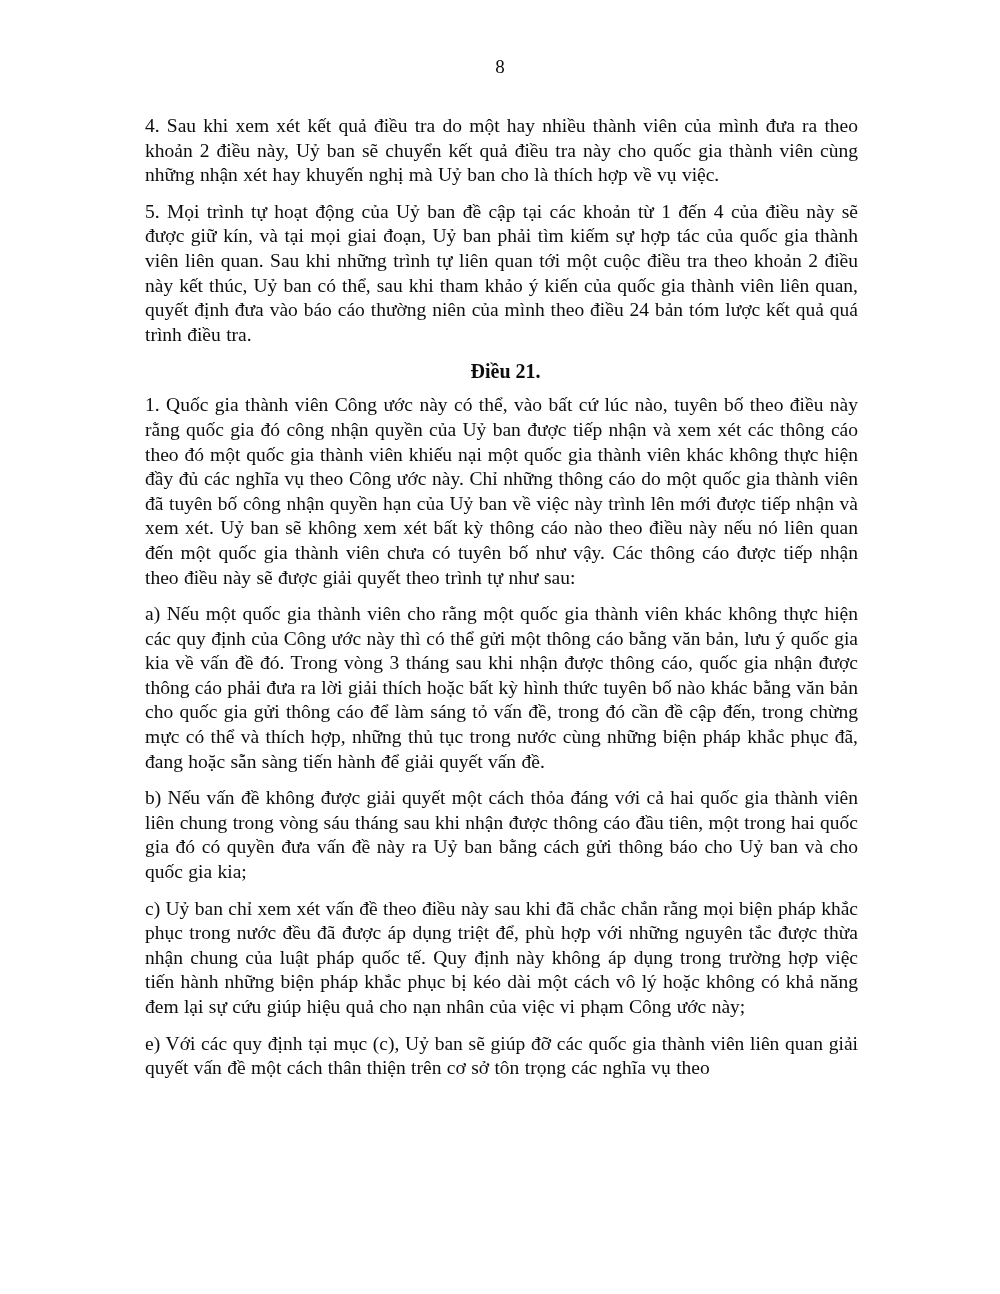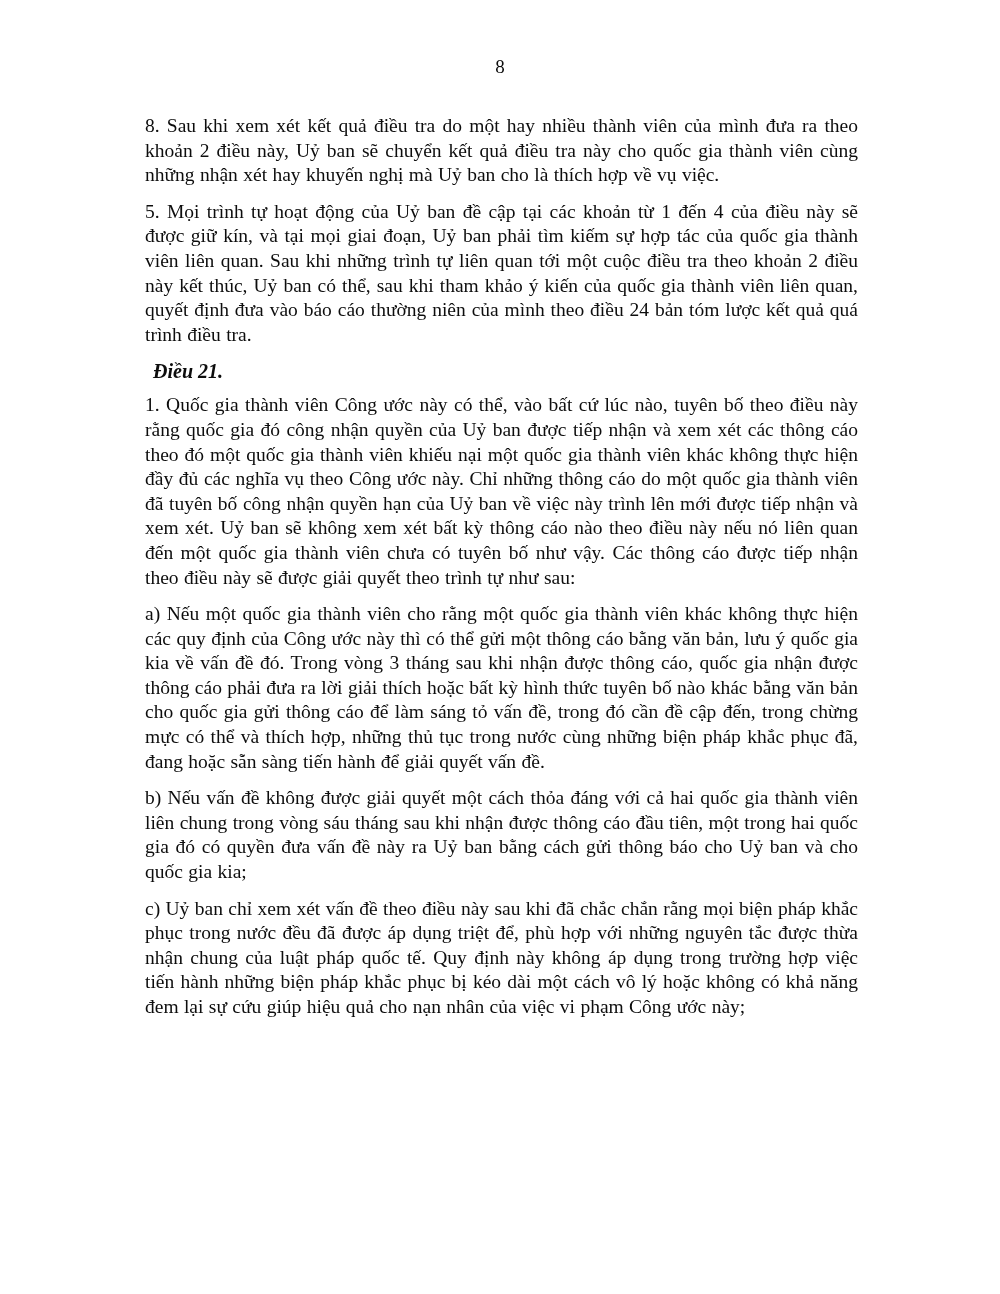--- a/index.html
+++ b/index.html
@@ -32,40 +32,41 @@
     line-height: 24.6px;
     text-align: justify;
     text-justify: inter-word;
     word-spacing: 0.5px;
     margin-bottom: 12px;
   }
   .article-heading {
     font-size: 20px;
     line-height: 25px;
     font-weight: bold;
-    font-style: italic;
     margin: 3px 0 9px 8px;
+    text-align: center;
   }
 </style>
 </head>
 <body>
 
 <div class="page">
   <div class="page-number">8</div>
 
   <div class="content">
-    <p class="para">8. Sau khi xem xét kết quả điều tra do một hay nhiều thành viên của mình đưa ra theo khoản 2 điều này, Uỷ ban sẽ chuyển kết quả điều tra này cho quốc gia thành viên cùng những nhận xét hay khuyến nghị mà Uỷ ban cho là thích hợp về vụ việc.</p>
+    <p class="para">4. Sau khi xem xét kết quả điều tra do một hay nhiều thành viên của mình đưa ra theo khoản 2 điều này, Uỷ ban sẽ chuyển kết quả điều tra này cho quốc gia thành viên cùng những nhận xét hay khuyến nghị mà Uỷ ban cho là thích hợp về vụ việc.</p>
 
     <p class="para">5. Mọi trình tự hoạt động của Uỷ ban đề cập tại các khoản từ 1 đến 4 của điều này sẽ được giữ kín, và tại mọi giai đoạn, Uỷ ban phải tìm kiếm sự hợp tác của quốc gia thành viên liên quan. Sau khi những trình tự liên quan tới một cuộc điều tra theo khoản 2 điều này kết thúc, Uỷ ban có thể, sau khi tham khảo ý kiến của quốc gia thành viên liên quan, quyết định đưa vào báo cáo thường niên của mình theo điều 24 bản tóm lược kết quả quá trình điều tra.</p>
 
     <h2 class="article-heading">Điều 21.</h2>
 
     <p class="para">1. Quốc gia thành viên Công ước này có thể, vào bất cứ lúc nào, tuyên bố theo điều này rằng quốc gia đó công nhận quyền của Uỷ ban được tiếp nhận và xem xét các thông cáo theo đó một quốc gia thành viên khiếu nại một quốc gia thành viên khác không thực hiện đầy đủ các nghĩa vụ theo Công ước này. Chỉ những thông cáo do một quốc gia thành viên đã tuyên bố công nhận quyền hạn của Uỷ ban về việc này trình lên mới được tiếp nhận và xem xét. Uỷ ban sẽ không xem xét bất kỳ thông cáo nào theo điều này nếu nó liên quan đến một quốc gia thành viên chưa có tuyên bố như vậy. Các thông cáo được tiếp nhận theo điều này sẽ được giải quyết theo trình tự như sau:</p>
 
     <p class="para">a) Nếu một quốc gia thành viên cho rằng một quốc gia thành viên khác không thực hiện các quy định của Công ước này thì có thể gửi một thông cáo bằng văn bản, lưu ý quốc gia kia về vấn đề đó. Trong vòng 3 tháng sau khi nhận được thông cáo, quốc gia nhận được thông cáo phải đưa ra lời giải thích hoặc bất kỳ hình thức tuyên bố nào khác bằng văn bản cho quốc gia gửi thông cáo để làm sáng tỏ vấn đề, trong đó cần đề cập đến, trong chừng mực có thể và thích hợp, những thủ tục trong nước cùng những biện pháp khắc phục đã, đang hoặc sẵn sàng tiến hành để giải quyết vấn đề.</p>
 
     <p class="para">b) Nếu vấn đề không được giải quyết một cách thỏa đáng với cả hai quốc gia thành viên liên chung trong vòng sáu tháng sau khi nhận được thông cáo đầu tiên, một trong hai quốc gia đó có quyền đưa vấn đề này ra Uỷ ban bằng cách gửi thông báo cho Uỷ ban và cho quốc gia kia;</p>
 
     <p class="para">c) Uỷ ban chỉ xem xét vấn đề theo điều này sau khi đã chắc chắn rằng mọi biện pháp khắc phục trong nước đều đã được áp dụng triệt để, phù hợp với những nguyên tắc được thừa nhận chung của luật pháp quốc tế. Quy định này không áp dụng trong trường hợp việc tiến hành những biện pháp khắc phục bị kéo dài một cách vô lý hoặc không có khả năng đem lại sự cứu giúp hiệu quả cho nạn nhân của việc vi phạm Công ước này;</p>
 
 
+    <p class="para">e) Với các quy định tại mục (c), Uỷ ban sẽ giúp đỡ các quốc gia thành viên liên quan giải quyết vấn đề một cách thân thiện trên cơ sở tôn trọng các nghĩa vụ theo</p>
   </div>
 </div>
 
 </body></html>

